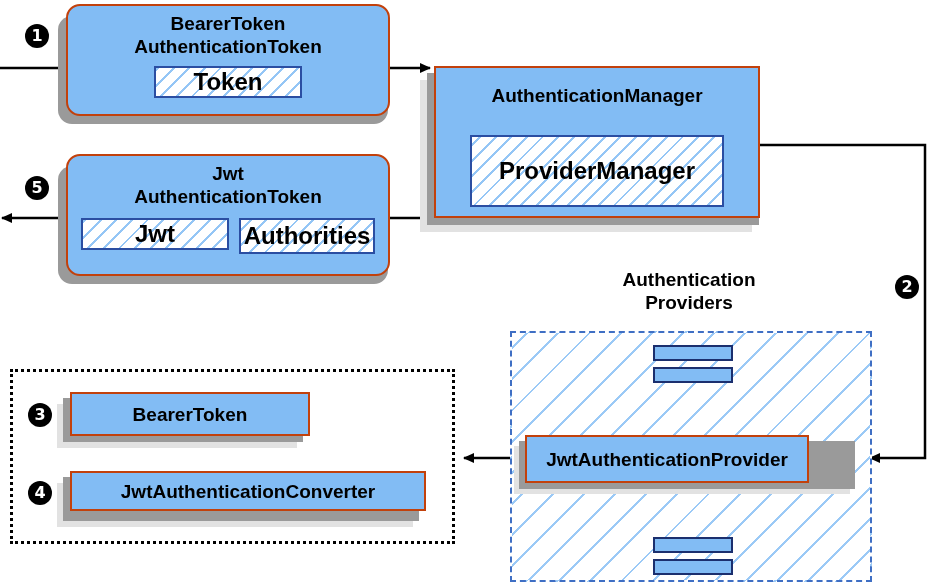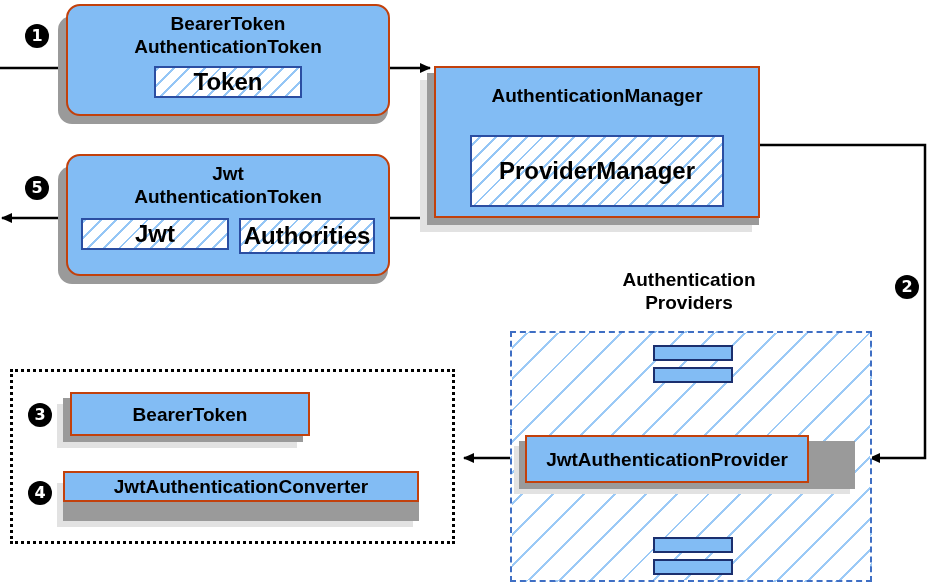--- a/index.html
+++ b/index.html
@@ -243,18 +243,18 @@
 
   <div class="shadow-light abs" style="left:57px; top:404px; width:240px; height:44px;"></div>
   <div class="shadow-dark abs" style="left:63px; top:398px; width:240px; height:44px;"></div>
   <div class="bluebox" style="left:70px; top:392px; width:240px; height:44px; justify-content:center;">
     <div class="box-title">BearerToken</div>
   </div>
   <div class="numcircle" style="left:28px; top:403px;">3</div>
 
   <div class="shadow-light abs" style="left:57px; top:483px; width:356px; height:44px;"></div>
   <div class="shadow-dark abs" style="left:63px; top:477px; width:356px; height:44px;"></div>
-  <div class="bluebox" style="left:63px; top:471px; width:356px; height:31px; justify-content:center;">
+  <div class="bluebox" style="left:70px; top:471px; width:356px; height:40px; justify-content:center;">
     <div class="box-title">JwtAuthenticationConverter</div>
   </div>
   <div class="numcircle" style="left:28px; top:481px;">4</div>
 
 </div>
 
 </body></html>

